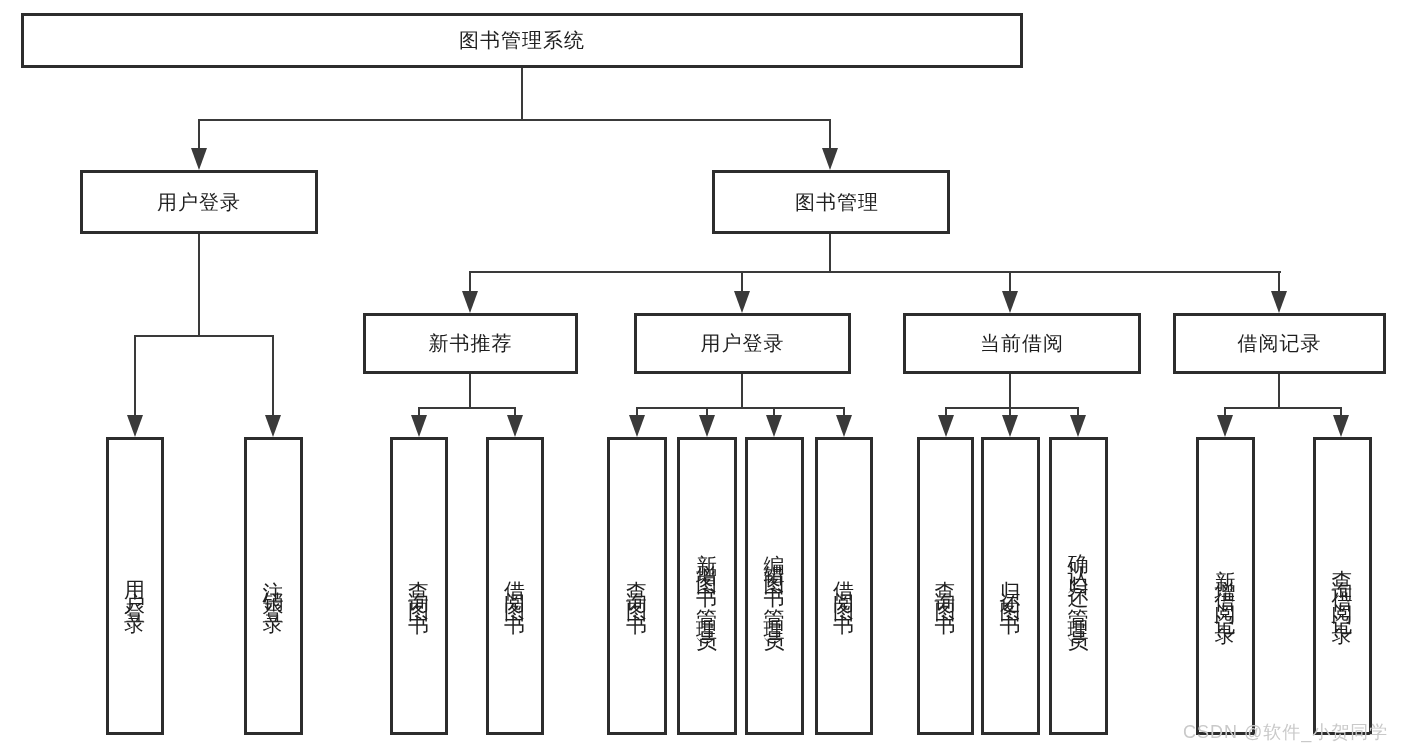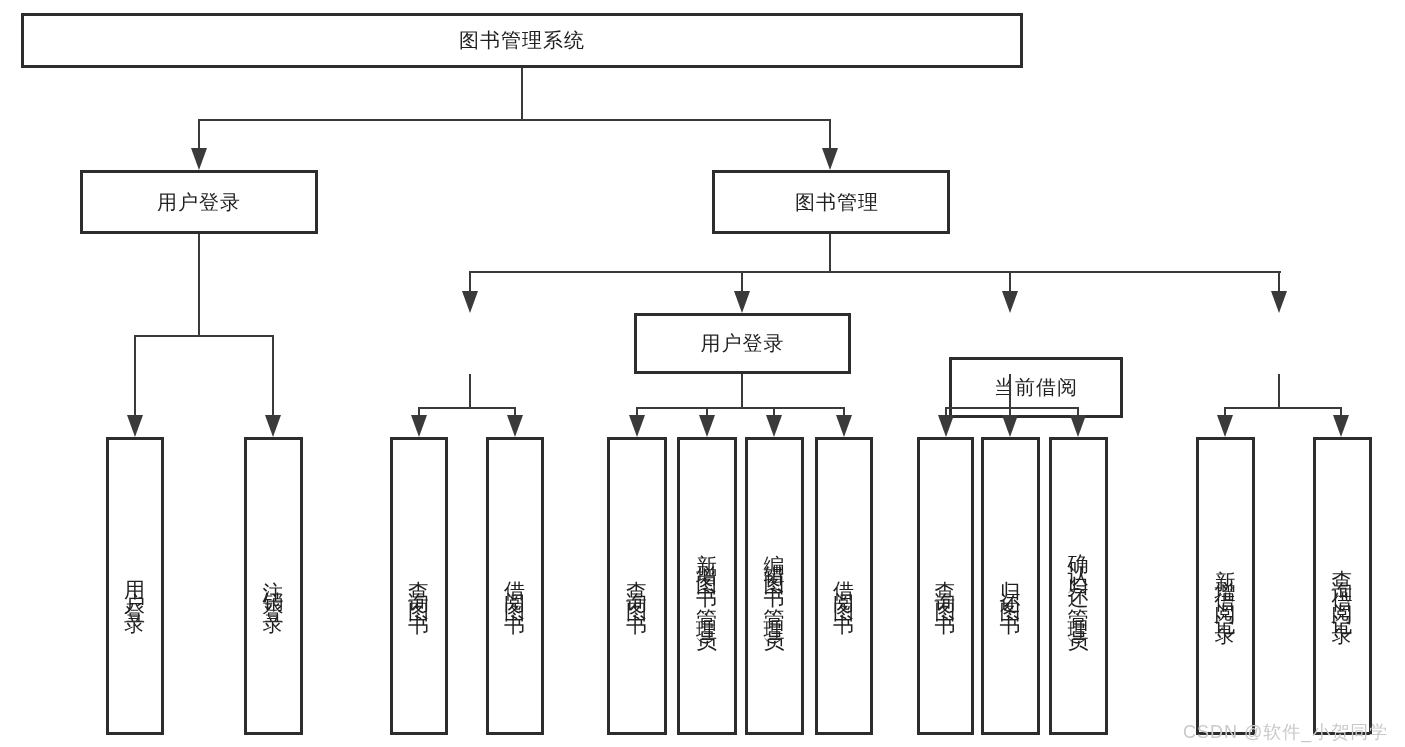--- a/index.html
+++ b/index.html
@@ -94,22 +94,24 @@
   <div class="line-h" style="left:469px; top:271px; width:812px; height:2px;"></div>
   <div class="line-v" style="left:469px; top:271px; width:2px; height:22px;"></div>
   <div class="arrow-down" style="left:462px; top:291px;"></div>
   <div class="line-v" style="left:741px; top:271px; width:2px; height:22px;"></div>
   <div class="arrow-down" style="left:734px; top:291px;"></div>
   <div class="line-v" style="left:1009px; top:271px; width:2px; height:22px;"></div>
   <div class="arrow-down" style="left:1002px; top:291px;"></div>
   <div class="line-v" style="left:1278px; top:271px; width:2px; height:22px;"></div>
   <div class="arrow-down" style="left:1271px; top:291px;"></div>
 
+  <div class="hbox" style="left:363px; top:313px; width:215px; height:61px;">新书推荐</div>
   <div class="hbox" style="left:634px; top:313px; width:217px; height:61px;">用户登录</div>
-  <div class="hbox" style="left:949px; top:313px; width:174px; height:61px;margin-top:44px;">当前借阅</div>
+  <div class="hbox" style="left:903px; top:313px; width:238px; height:61px;">当前借阅</div>
+  <div class="hbox" style="left:1173px; top:313px; width:213px; height:61px;">借阅记录</div>
 
   <div class="line-v" style="left:469px; top:374px; width:2px; height:33px;"></div>
   <div class="line-h" style="left:418px; top:407px; width:98px; height:2px;"></div>
   <div class="line-v" style="left:418px; top:407px; width:2px; height:10px;"></div>
   <div class="arrow-down" style="left:411px; top:415px;"></div>
   <div class="line-v" style="left:514px; top:407px; width:2px; height:10px;"></div>
   <div class="arrow-down" style="left:507px; top:415px;"></div>
 
   <div class="line-v" style="left:741px; top:374px; width:2px; height:33px;"></div>
   <div class="line-h" style="left:636px; top:407px; width:209px; height:2px;"></div>

